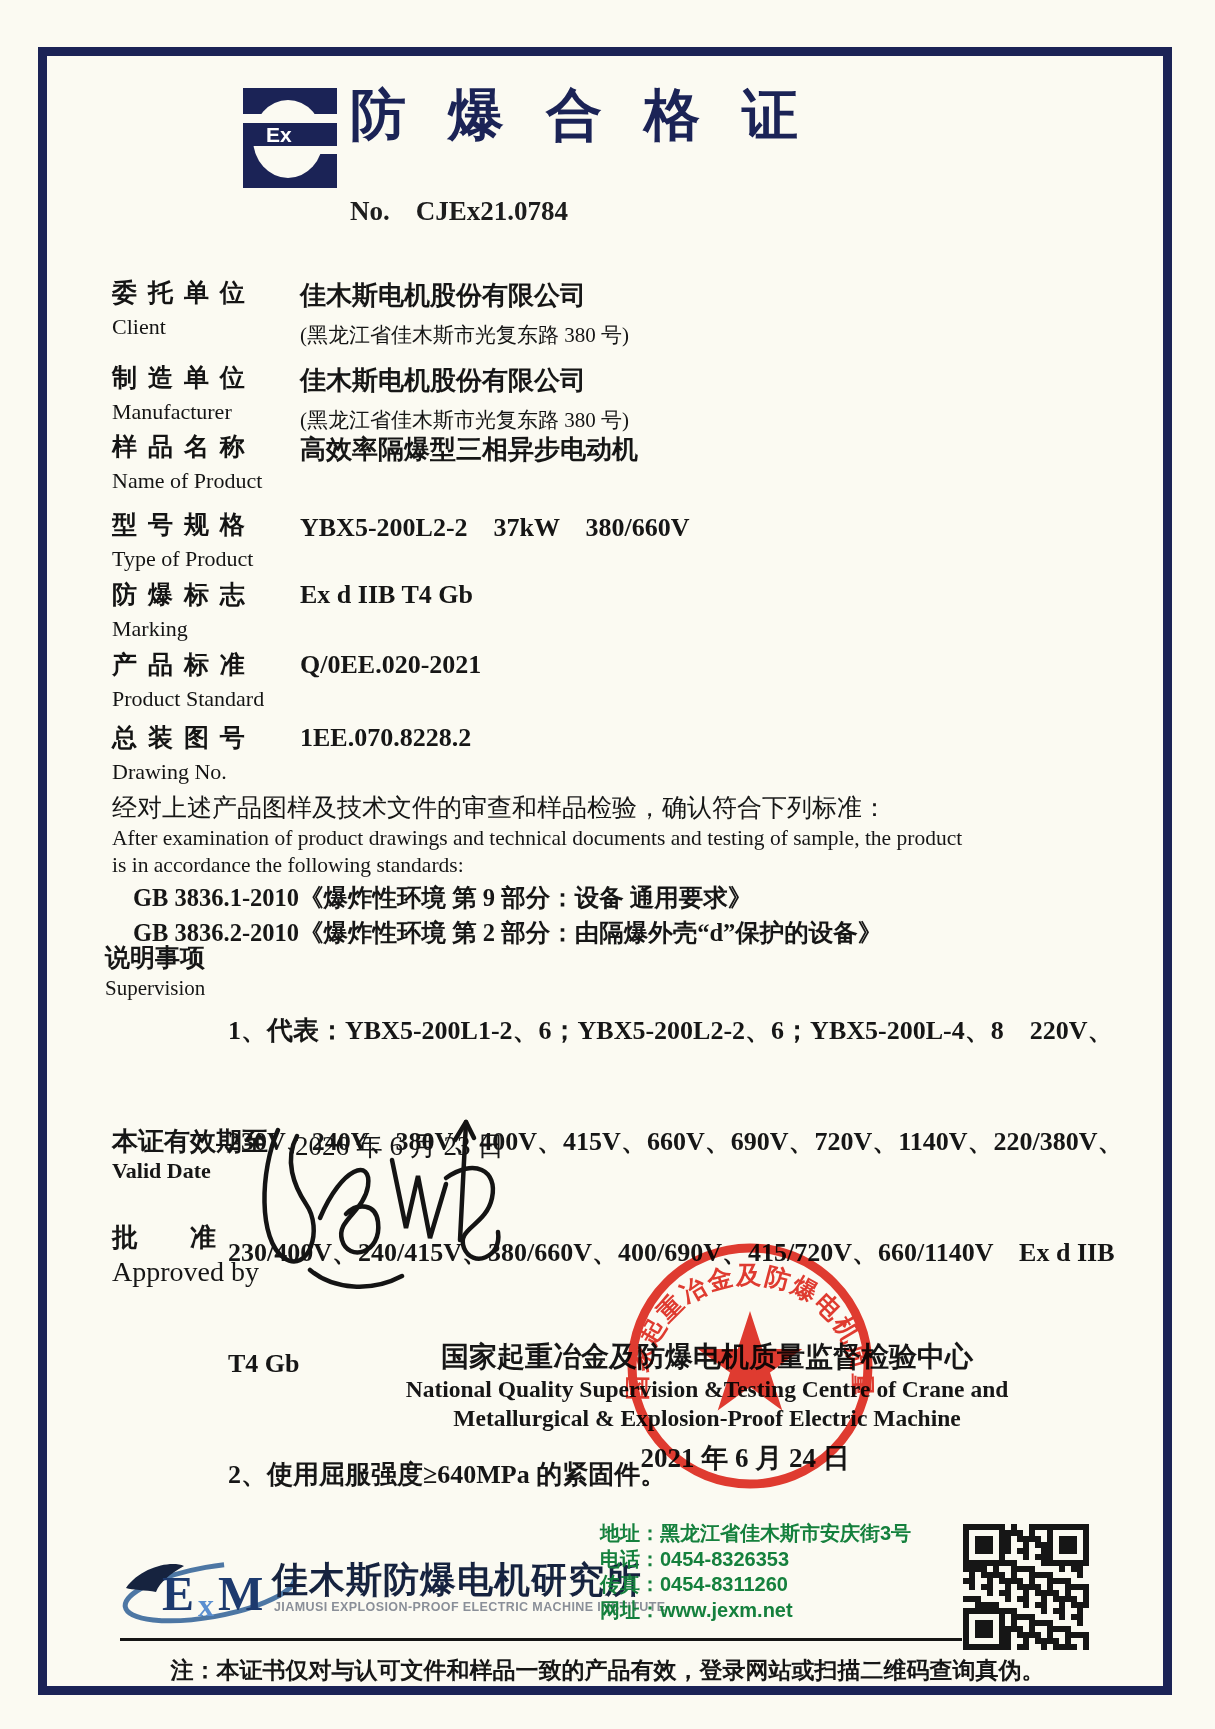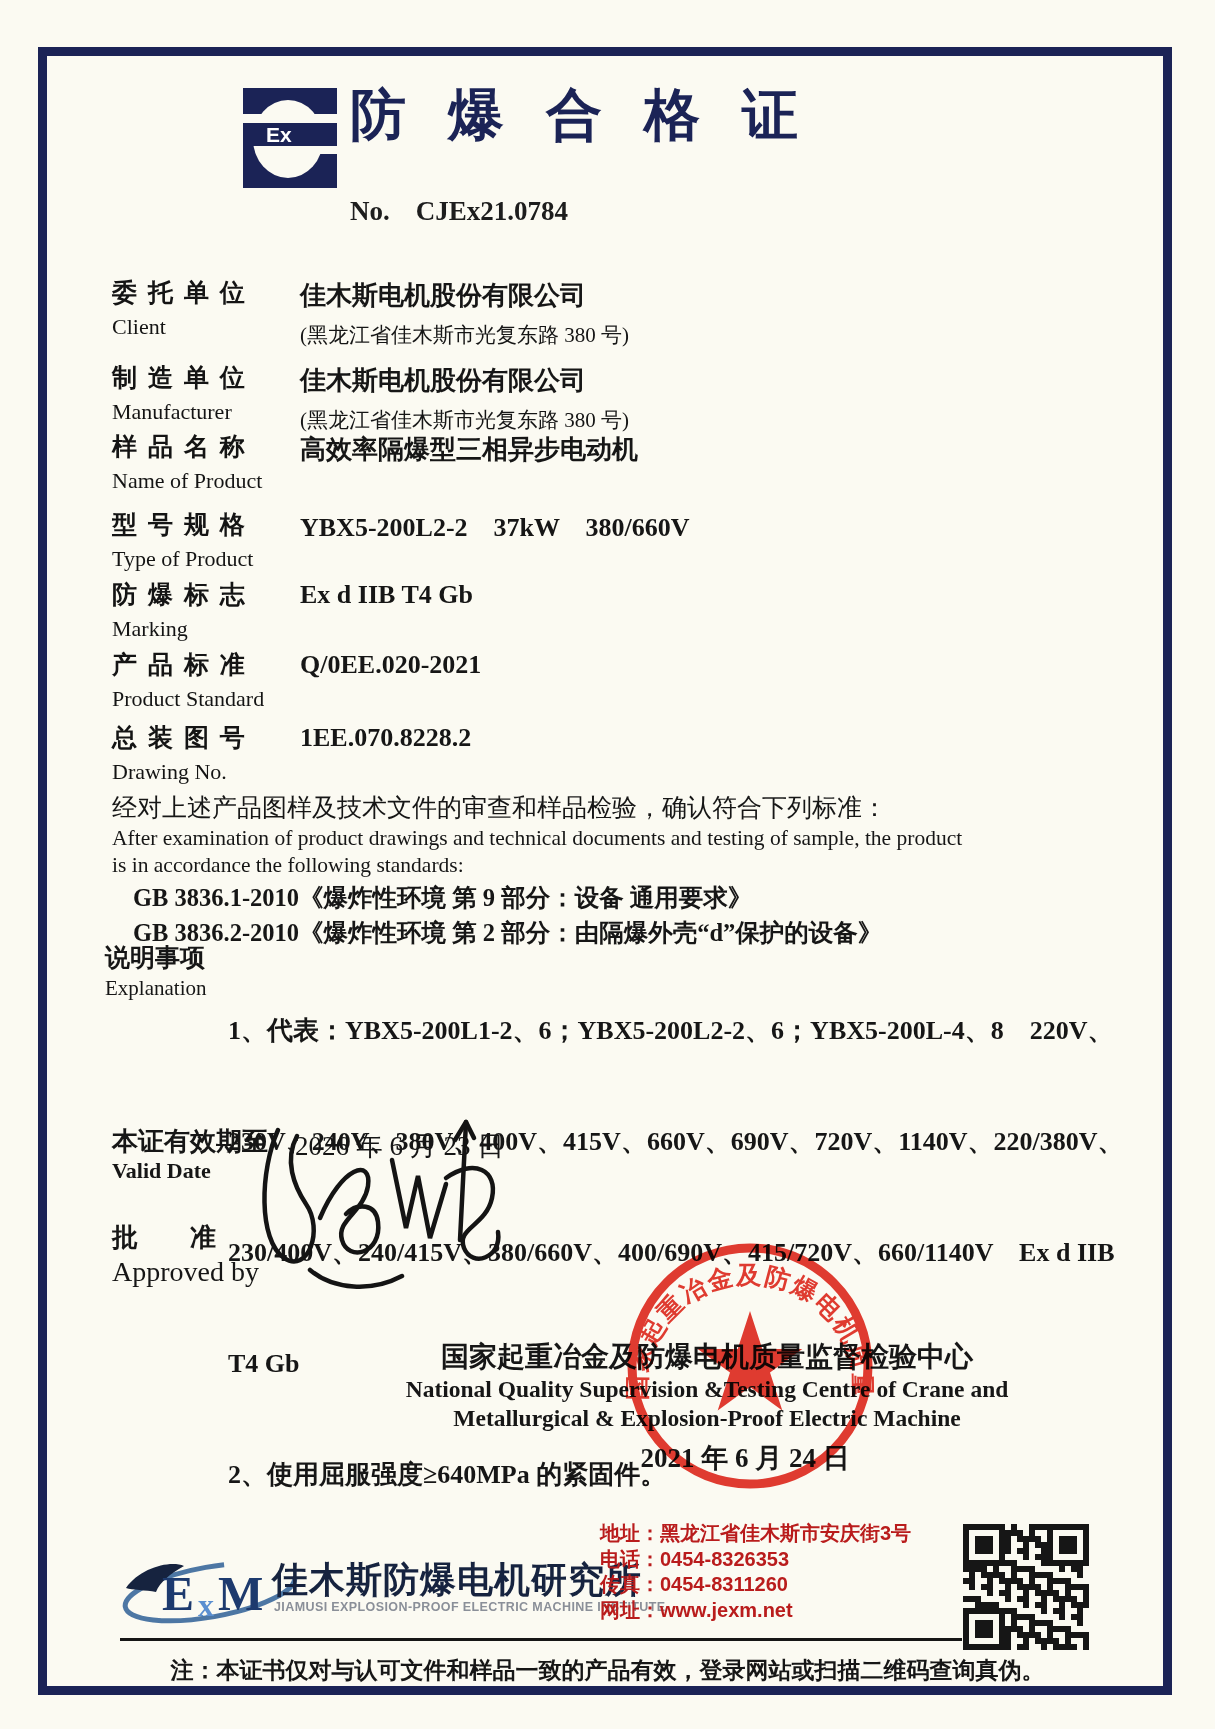--- a/index.html
+++ b/index.html
@@ -48,21 +48,21 @@
   .org-en{left:357px;top:1375px;width:700px;text-align:center;font-size:23.5px;font-weight:bold;line-height:29px;}
   .issue-date{left:395px;top:1440px;width:700px;text-align:center;font-size:27px;font-weight:bold;white-space:pre;}
   .stamp{left:615px;top:1228px;mix-blend-mode:multiply;}
 
   
   .inst-cn{left:272px;top:1556px;font-family:"Liberation Sans",sans-serif;font-weight:900;
            font-size:36px;letter-spacing:1px;color:#16233f;}
   .inst-en{left:274px;top:1600px;font-family:"Liberation Sans",sans-serif;font-weight:bold;
            font-size:12.5px;color:#8a8f98;letter-spacing:.4px;}
   .contact{left:600px;top:1521px;font-family:"Liberation Sans",sans-serif;font-weight:bold;
-           font-size:20px;line-height:25.5px;color:#b91c1c;}
+           font-size:20px;line-height:25.5px;color:#15803d;}
   .contact .row{white-space:pre;}
   .rule{left:120px;top:1638px;width:842px;height:3px;background:#161616;}
   .footer-note{left:0;top:1655px;width:1215px;text-align:center;font-family:"Liberation Sans",sans-serif;
                font-weight:600;font-size:23px;}
 </style>
 </head>
 <body>
 
 <div class="page">
   <div class="abs frame"></div>
@@ -140,21 +140,21 @@
     <div class="v1">1EE.070.8228.2</div>
   </div>
 
   <div class="abs stmt-cn">经对上述产品图样及技术文件的审查和样品检验，确认符合下列标准：</div>
   <div class="abs stmt-en" style="top:826px">After examination of product drawings and technical documents and testing of sample, the product</div>
   <div class="abs stmt-en" style="top:853px">is in accordance the following standards:</div>
   <div class="abs gb" style="top:881px">GB 3836.1-2010《爆炸性环境 第 9 部分：设备 通用要求》</div>
   <div class="abs gb" style="top:916px">GB 3836.2-2010《爆炸性环境 第 2 部分：由隔爆外壳“d”保护的设备》</div>
 
   <div class="abs exp-label-cn">说明事项</div>
-  <div class="abs exp-label-en">Explanation</div>
+  <div class="abs exp-label-en">Supervision</div>
   <div class="abs exp-lines">
     <div>1、代表：YBX5-200L1-2、6；YBX5-200L2-2、6；YBX5-200L-4、8　220V、</div>
     <div>230V、240V、380V、400V、415V、660V、690V、720V、1140V、220/380V、</div>
     <div>230/400V、240/415V、380/660V、400/690V、415/720V、660/1140V　Ex d IIB</div>
     <div>T4 Gb</div>
     <div>2、使用屈服强度≥640MPa 的紧固件。</div>
   </div>
 
   <div class="abs valid-cn">本证有效期至</div>
   <div class="abs valid-en">Valid Date</div>

